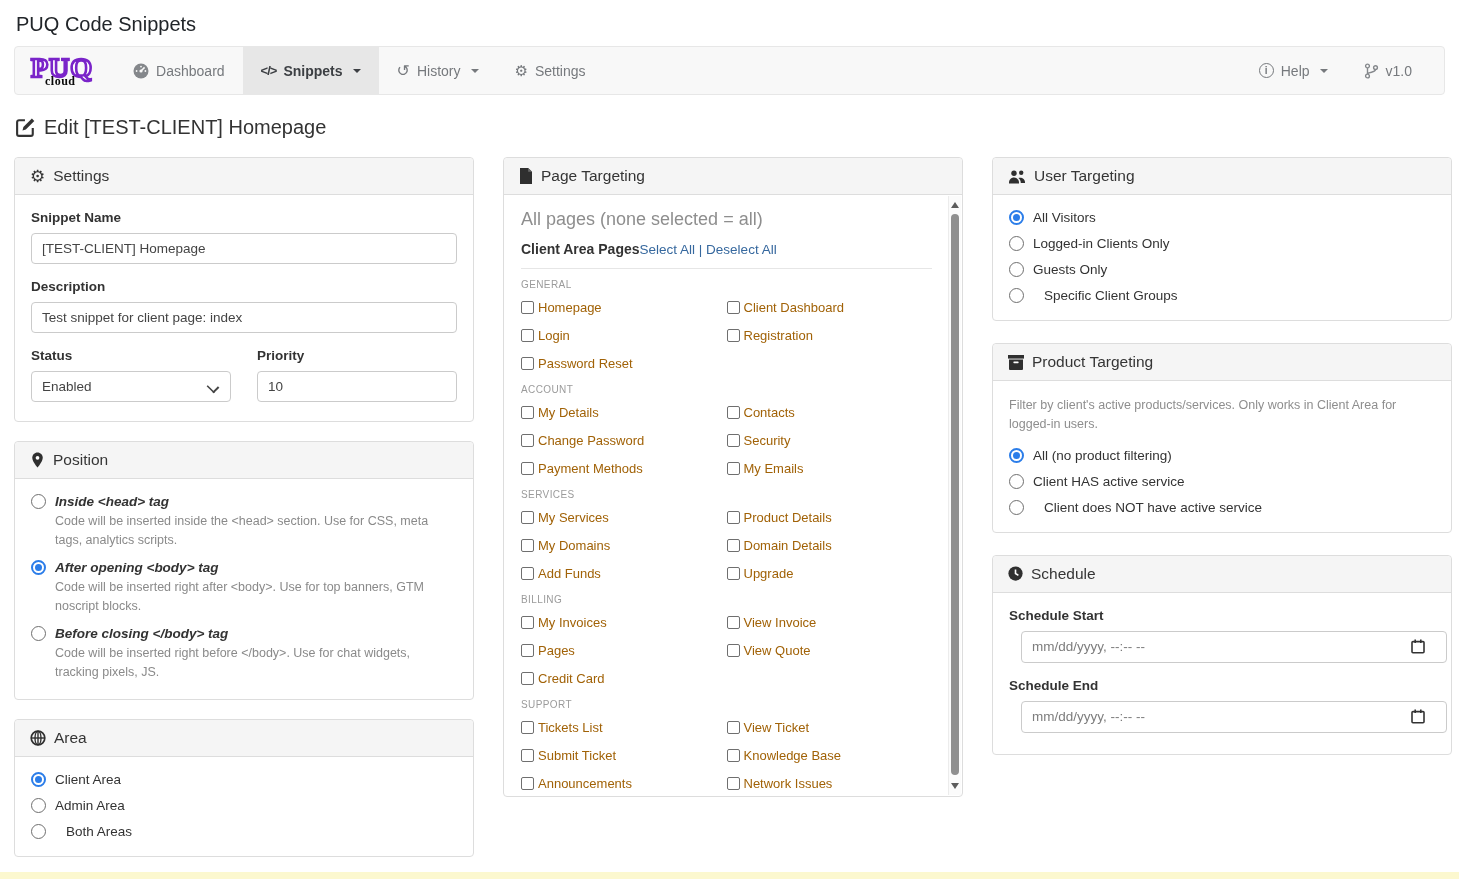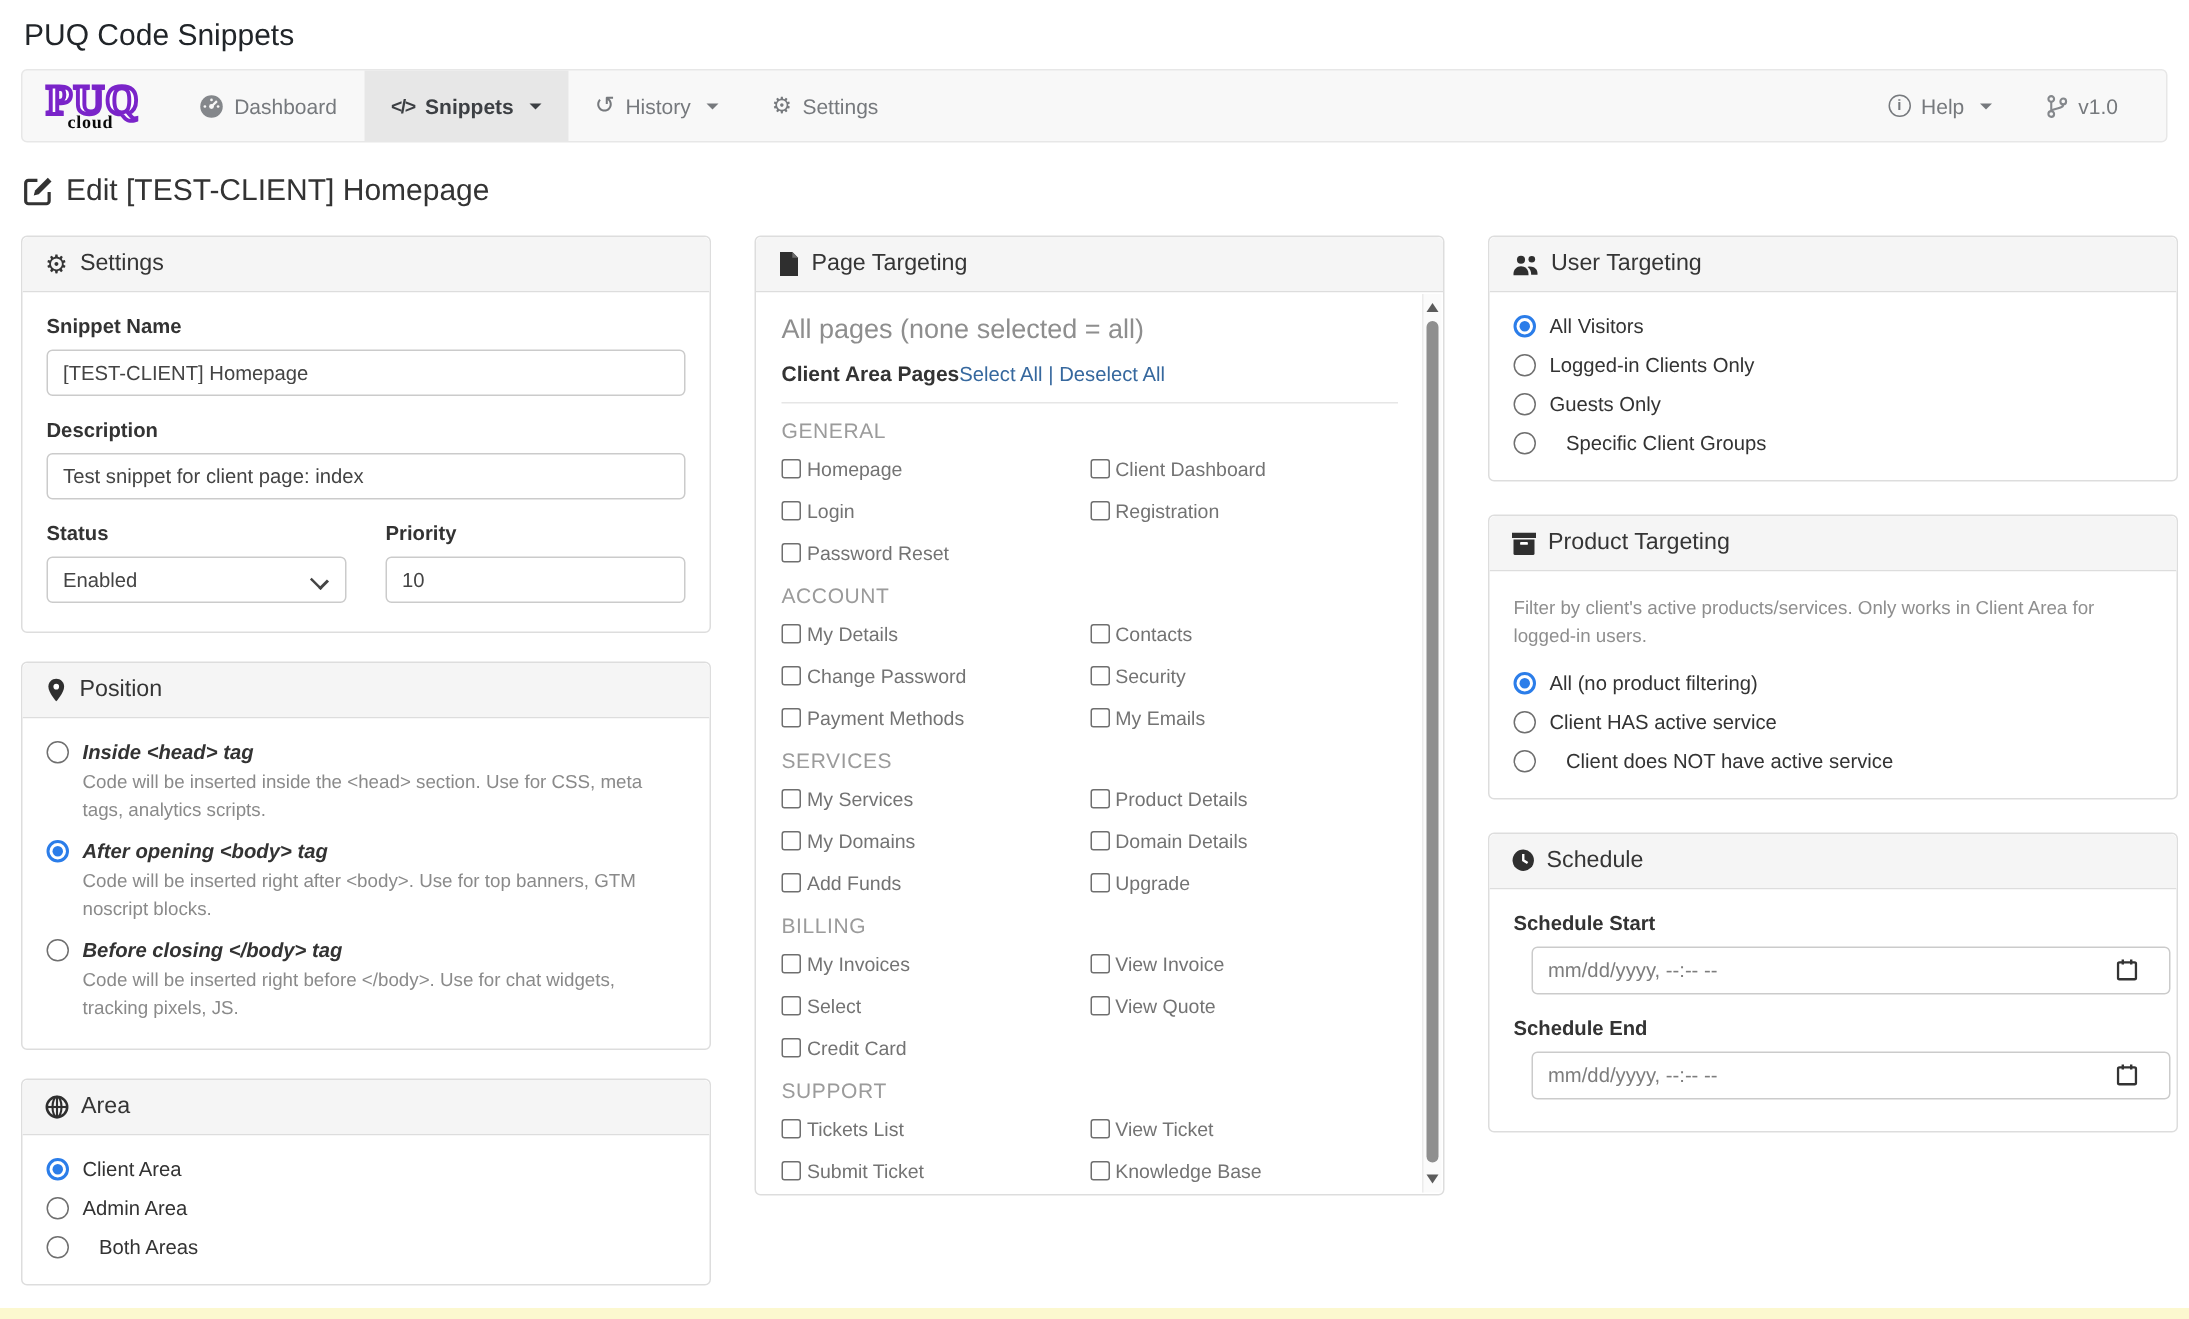--- a/index.html
+++ b/index.html
@@ -76,24 +76,24 @@
     max-width:405px; }
 
   
   .pt-body { position:relative; height:601px; overflow:hidden; padding:14px 30px 10px 17px; }
   .pt-note { color:#8e8e8e; font-size:18px; margin-bottom:11px; }
   .pt-toprow { display:flex; align-items:baseline; }
   .pt-subtitle { font-weight:700; font-size:14px; color:#333; }
   .pt-links { font-size:13.5px; color:#36689e; }
   .pt-links .lnk { cursor:pointer; }
   .pt-hr { border:none; border-top:1px solid #e6e6e6; margin:11px 0 10px; }
-  .pt-sec-title { color:#9b9b9b; font-size:14px; letter-spacing:.4px; margin:4px 0 10px; }
+  .pt-sec-title { color:#9b9b9b; font-size:10px; letter-spacing:.4px; margin:4px 0 10px; }
   .pt-section { margin-bottom:13px; }
   .pt-grid { display:grid; grid-template-columns:1fr 1fr; row-gap:13px; }
-  .cb-item { display:flex; align-items:center; gap:4px; font-size:13px; color:#737373; cursor:pointer; }
+  .cb-item { display:flex; align-items:center; gap:4px; font-size:13px; color:#a16207; cursor:pointer; }
   
   .sb { position:absolute; top:1px; right:1px; bottom:1px; width:13px; background:#fbfbfb;
     border-left:1px solid #ececec; }
   .sb-up,.sb-down { position:absolute; left:2px; width:0; height:0;
     border-left:4.5px solid transparent; border-right:4.5px solid transparent; }
   .sb-up { top:6px; border-bottom:6px solid #5c5c5c; }
   .sb-down { bottom:6px; border-top:6px solid #5c5c5c; }
   .sb-thumb { position:absolute; left:2px; right:2px; top:18px; bottom:20px;
     background:#8f8f8f; border-radius:5px; }
 
@@ -381,21 +381,21 @@
                 <label class="cb-item">
                   <span class="cb"></span>
                   <span>My Invoices</span>
                 </label>
                 <label class="cb-item">
                   <span class="cb"></span>
                   <span>View Invoice</span>
                 </label>
                 <label class="cb-item">
                   <span class="cb"></span>
-                  <span>Select</span>
+                  <span>Pages</span>
                 </label>
                 <label class="cb-item">
                   <span class="cb"></span>
                   <span>View Quote</span>
                 </label>
                 <label class="cb-item">
                   <span class="cb"></span>
                   <span>Credit Card</span>
                 </label>
               </div>

